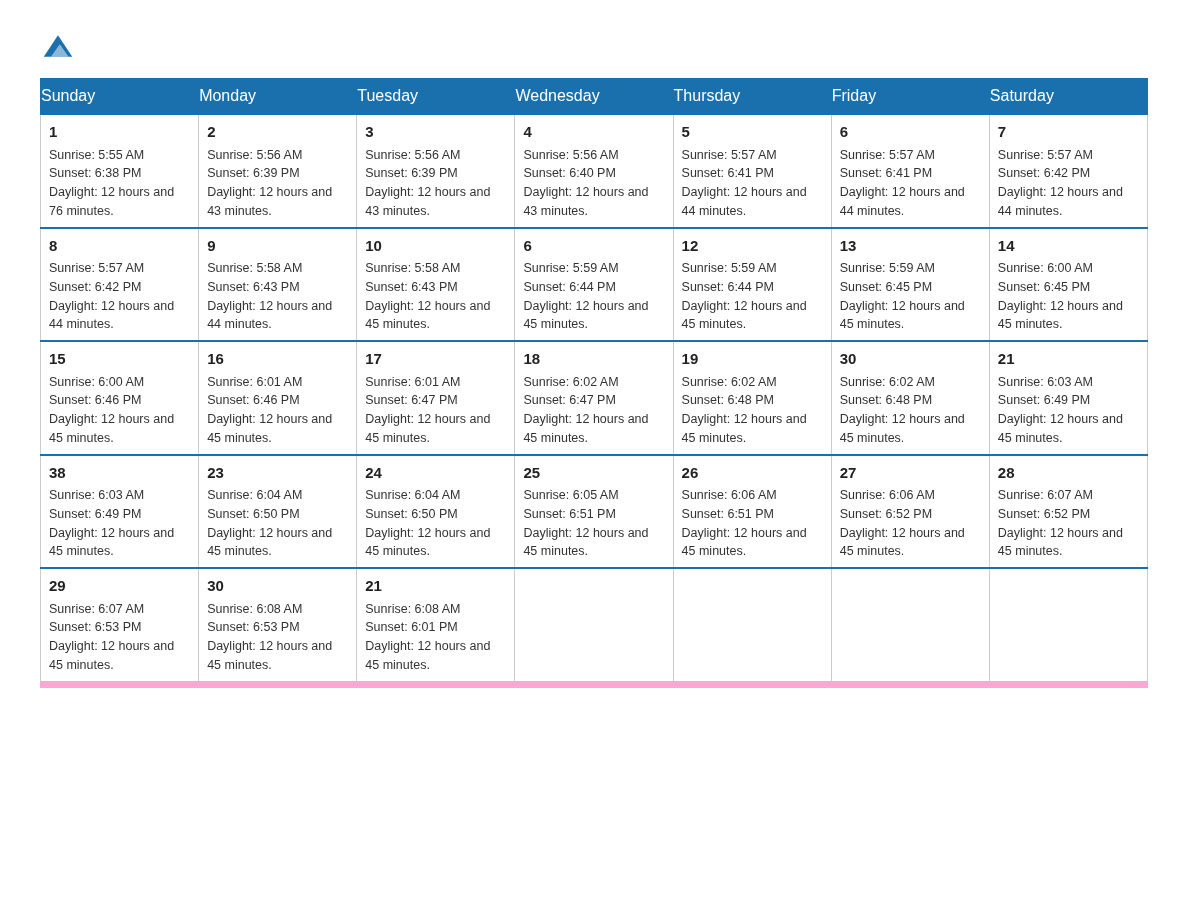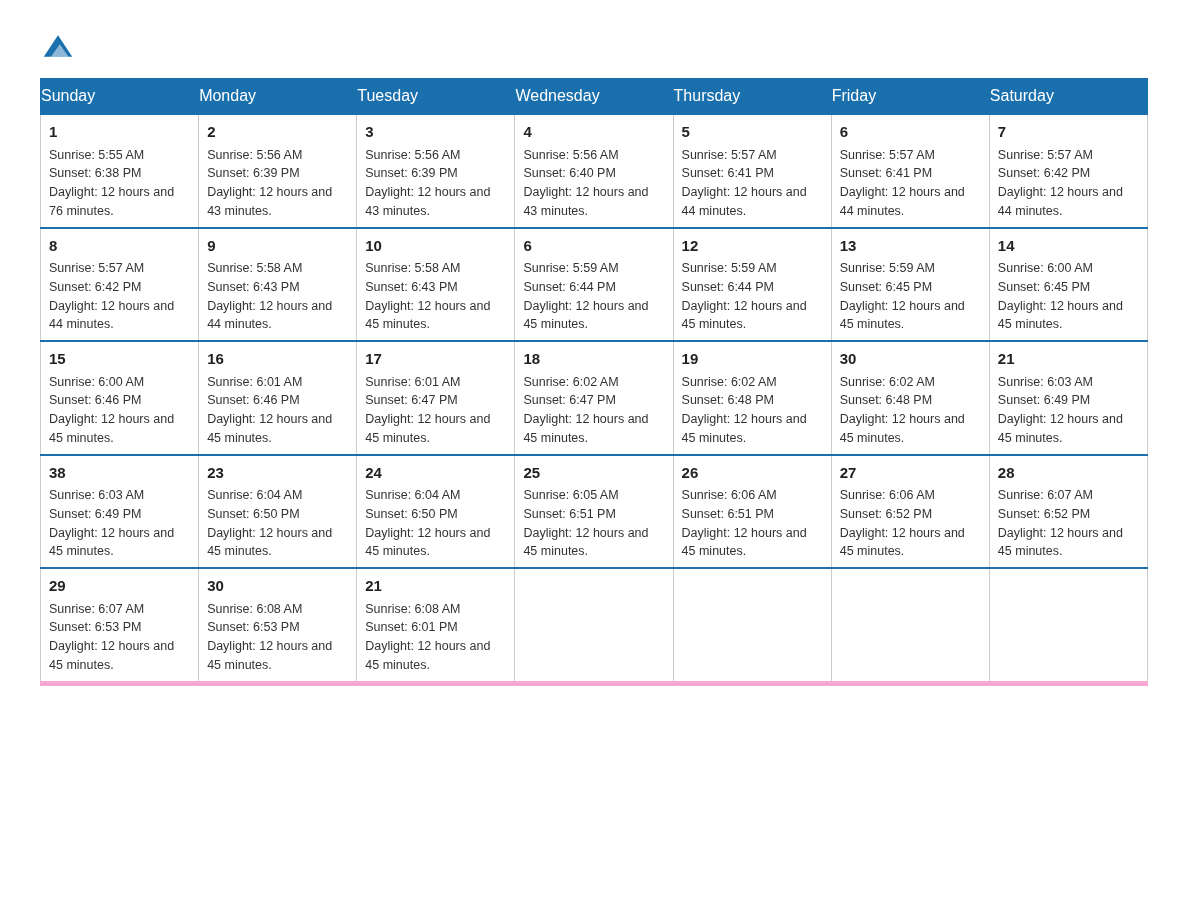--- a/index.html
+++ b/index.html
@@ -78,21 +78,21 @@
       font-size: 15px;
       font-weight: bold;
       color: #222;
       display: block;
       margin-bottom: 2px;
     }
     .calendar tr {
       border-bottom: 2px solid #1a6fad;
     }
     .calendar tbody tr:last-child {
-      border-bottom: 5px solid #f9a8d4;
+      border-bottom: 7px solid #f9a8d4;
     }
     .empty-cell {
       background: #fff;
     }
   </style>
 </head>
 <body>
 
 <div class="header">
   <div class="logo">

